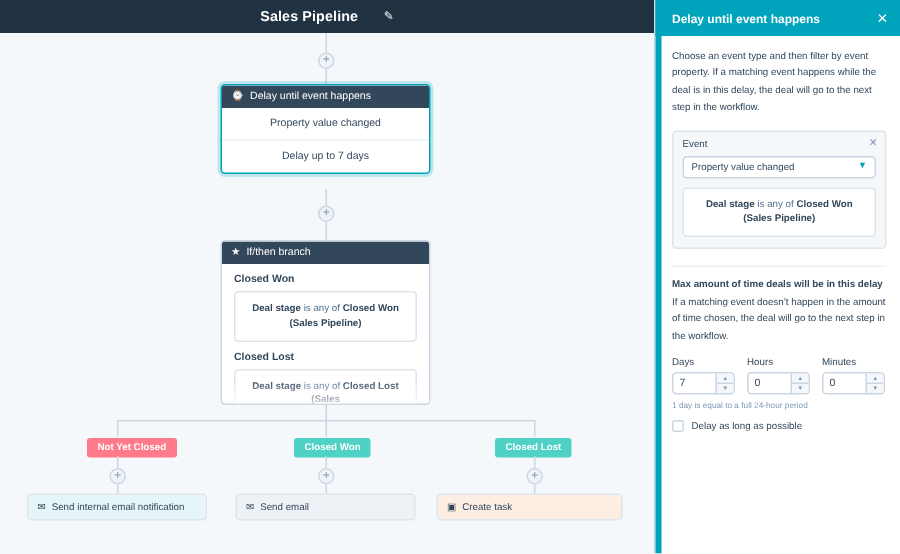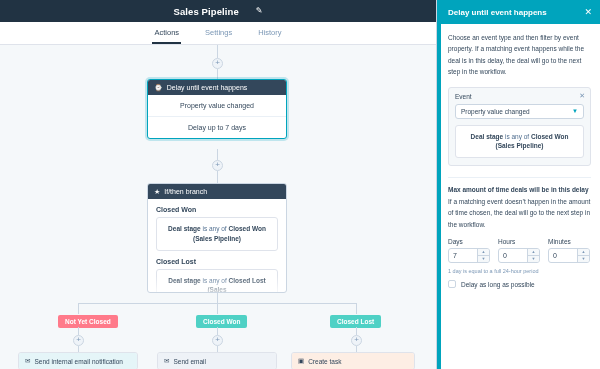--- a/index.html
+++ b/index.html
@@ -217,25 +217,20 @@
 
 <div class="app">
 
   <div class="left-pane">
 
     <div class="topbar">
       <span class="topbar-title">Sales Pipeline</span>
       <span class="pencil-icon">✎</span>
     </div>
 
-    <div class="tabbar">
-      <div class="tab active">Actions</div>
-      <div class="tab">Settings</div>
-      <div class="tab">History</div>
-    </div>
 
     <div class="canvas">
 
       <div class="vline" style="left:217px; top:0; height:13px;"></div>
       <div class="plus" style="left:212px; top:13px;">
           <span>+</span>
         </div>
       <div class="vline" style="left:217px; top:24px; height:10px;"></div>
 
       <div class="card selected" style="left:147px; top:34px; width:140px;">

